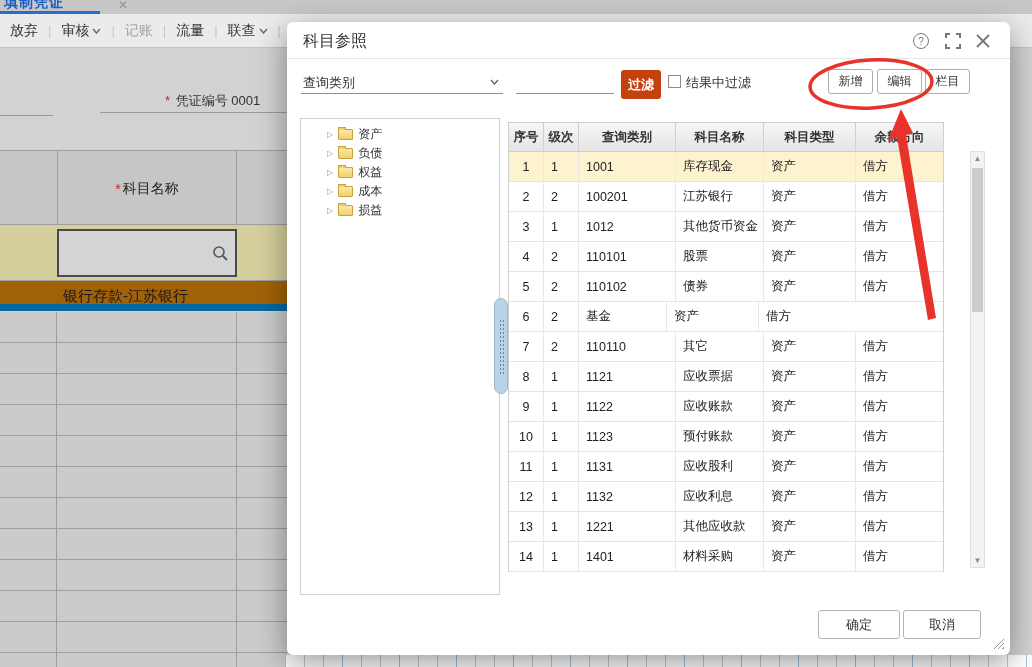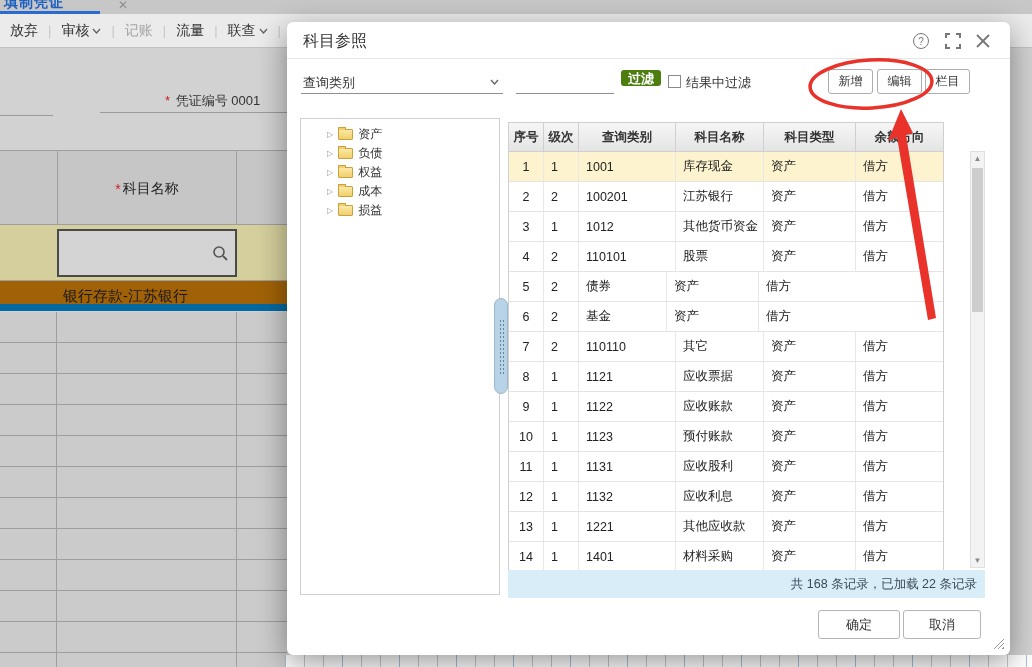--- a/index.html
+++ b/index.html
@@ -48,21 +48,21 @@
   .m-ico { position:absolute; top:11px; width:16px; height:16px; color:#777; }
   .ico-help { left:626px; border:1.5px solid #777; border-radius:50%; font-size:10px; display:flex; align-items:center; justify-content:center; }
   .ico-max { left:658px; }
   .ico-close { left:688px; }
 
   .m-filter { position:absolute; left:0; top:46px; width:723px; height:30px; font-size:13px; color:#333; }
   .f-select { position:absolute; left:14px; top:2px; width:202px; height:24px; border-bottom:1px solid #8f8f8f; }
   .f-select .lbl { position:absolute; left:2px; top:4px; }
   .f-select .chev { position:absolute; right:4px; top:9px; }
   .f-input { position:absolute; left:229px; top:2px; width:98px; height:24px; border-bottom:1px solid #8f8f8f; }
-  .f-btn { position:absolute; left:334px; top:2px; width:40px; height:16px; background:#4d7c0f; color:#fff; font-size:13px; font-weight:bold; border:none; border-radius:3px; }
+  .f-btn { position:absolute; left:334px; top:2px; width:40px; height:29px; background:#c2410c; color:#fff; font-size:13px; font-weight:bold; border:none; border-radius:3px; }
   .f-check { position:absolute; left:381px; top:7px; width:13px; height:13px; border:1px solid #8a8a8a; background:#fff; }
   .f-checklbl { position:absolute; left:399px; top:6px; }
   .a-btn { position:absolute; top:1px; width:45px; height:25px; background:#fff; border:1px solid #adadad; border-radius:3px; font-size:12px; color:#333; }
   .a-add { left:541px; } .a-edit { left:590px; } .a-col { left:638px; }
 
   .m-tree { position:absolute; left:13px; top:96px; width:200px; height:477px; border:1px solid #d0d0d0; background:#fff; padding:6px 0 0 26px; }
   .tree-item { display:flex; align-items:center; height:19px; font-size:12px; color:#333; gap:5px; }
   .tri { color:#9a9a9a; font-size:8px; }
   .folder { position:relative; width:15px; height:11px; background:linear-gradient(#fbe9a6,#f1cf6b); border:1px solid #c9a23e; border-radius:1px; }
   .folder::before { content:""; position:absolute; left:-1px; top:-3px; width:6px; height:2px; background:#f1cf6b; border:1px solid #c9a23e; border-bottom:none; border-radius:1px 1px 0 0; }
@@ -277,20 +277,21 @@
             <div class="c-1">2</div>
             <div class="c-2">110101</div>
             <div class="c-3">股票</div>
             <div class="c-4">资产</div>
             <div class="c-5">借方</div>
           </div>
 
           <div class="t-row">
             <div class="c-0">5</div>
             <div class="c-1">2</div>
+            <div class="c-2">110102</div>
             <div class="c-3">债券</div>
             <div class="c-4">资产</div>
             <div class="c-5">借方</div>
           </div>
 
           <div class="t-row">
             <div class="c-0">6</div>
             <div class="c-1">2</div>
             <div class="c-3">基金</div>
             <div class="c-4">资产</div>
@@ -370,23 +371,20 @@
           </div>
         </div>
     </div>
 
     <div class="m-scroll">
       <span class="s-arrow s-up">▲</span>
       <span class="s-thumb"></span>
       <span class="s-arrow s-down">▼</span>
     </div>
 
-    <div class="m-footer">
-      <span>共 168 条记录，已加载 22 条记录</span>
-    </div>
 
     <button class="m-btn m-ok">确定</button>
     <button class="m-btn m-cancel">取消</button>
     <span class="m-grip"></span>
   </div>
 
   <svg class="annotation" viewBox="0 0 1032 667">
     <ellipse cx="871" cy="84" rx="61" ry="24" fill="none" stroke="#e8322a" stroke-width="3.5" transform="rotate(-3 871 84)"></ellipse>
     <polygon fill="#e8322a" points="901,109 888,141 897,137 928,320 936,318 906,135 913,133"></polygon>
   </svg>

